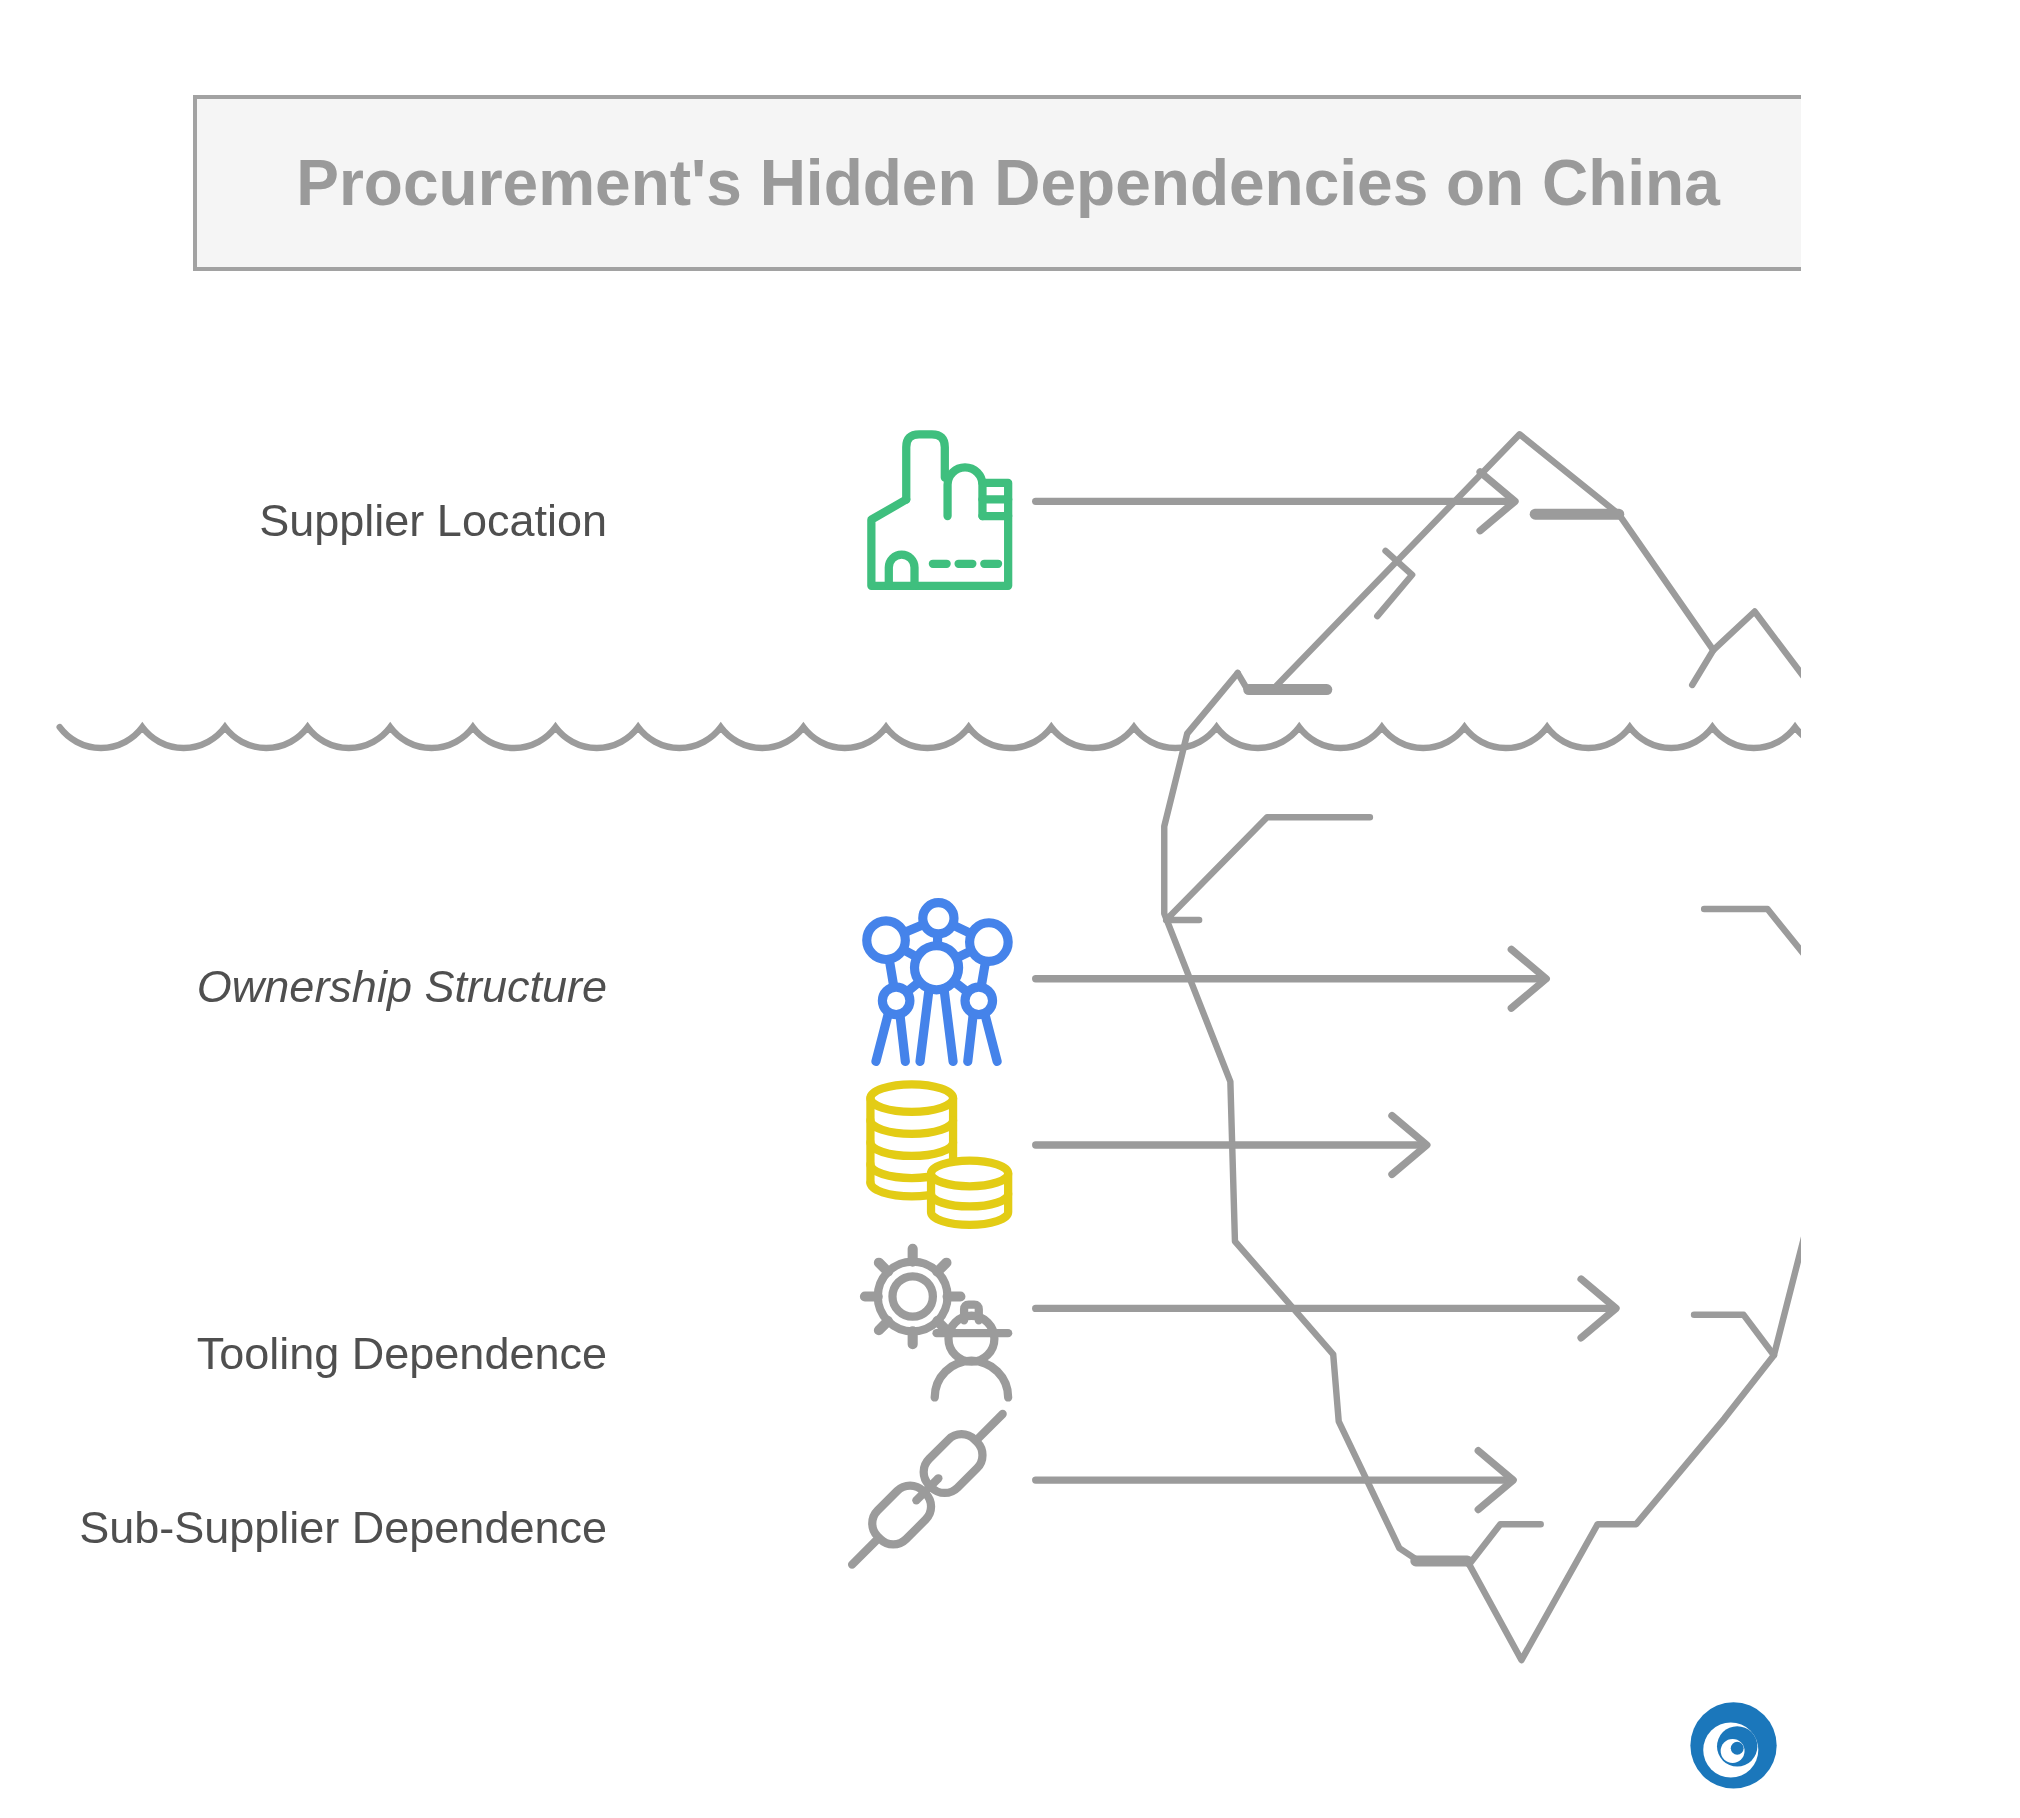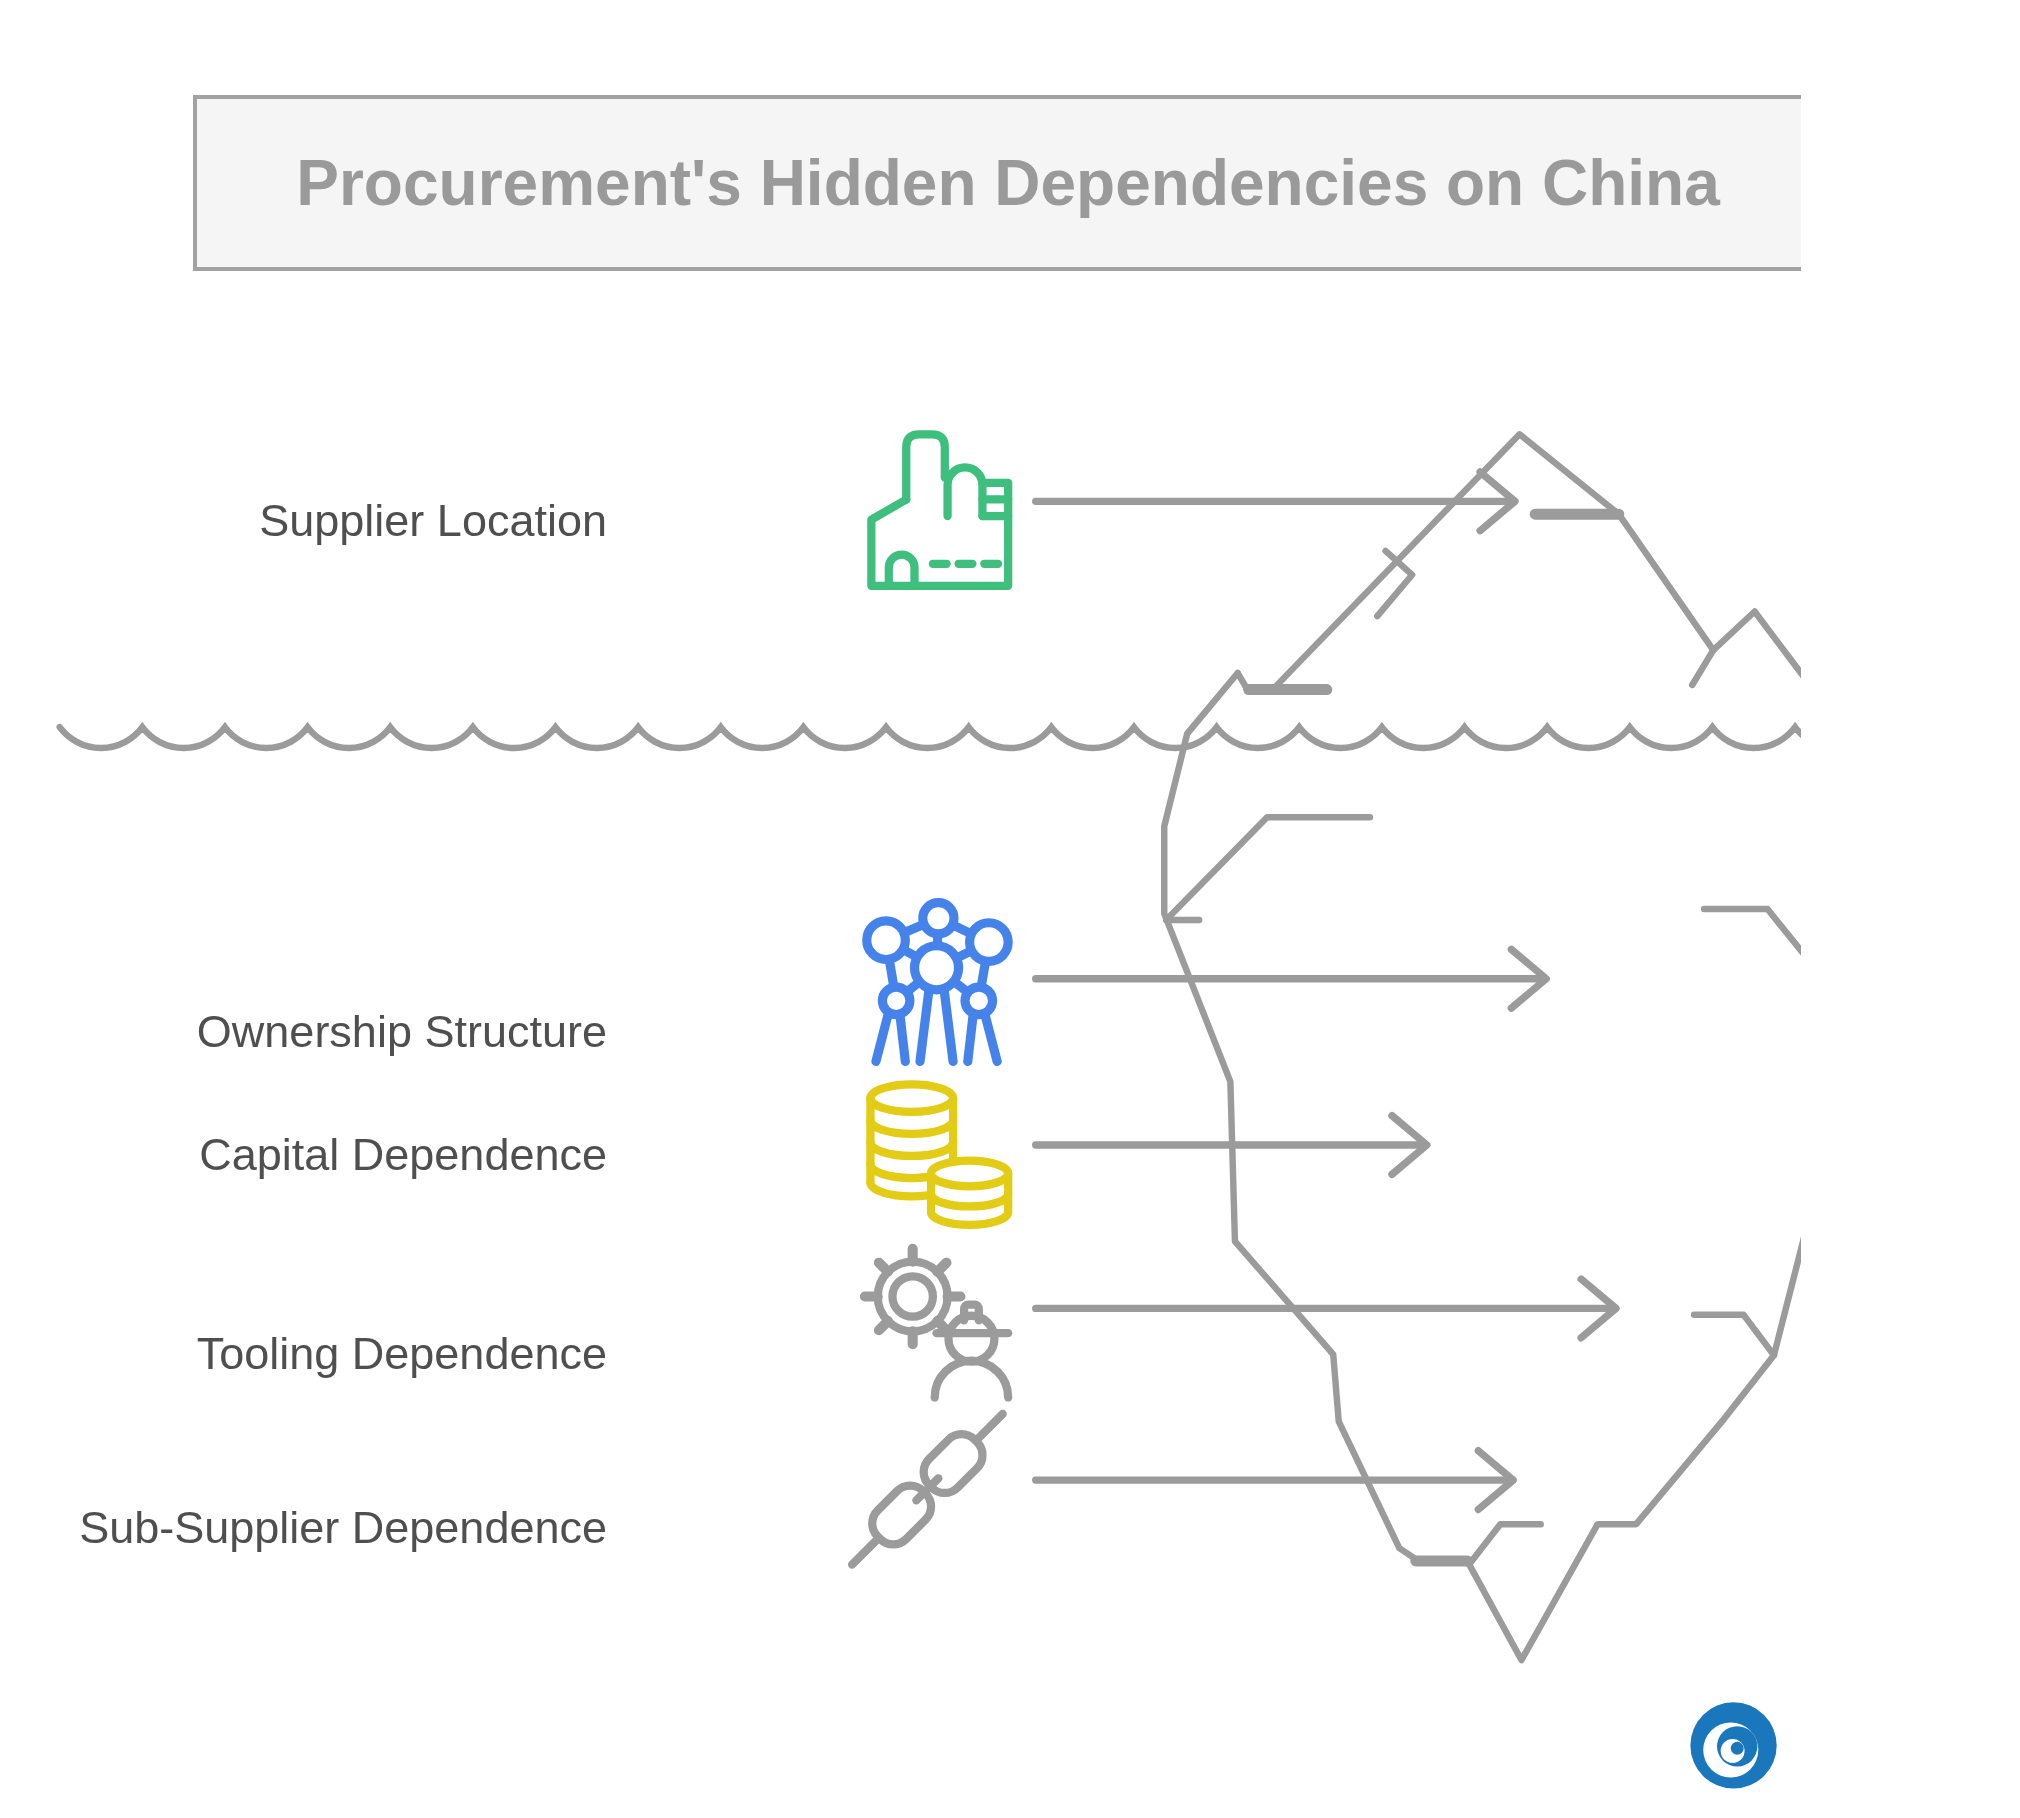--- a/index.html
+++ b/index.html
@@ -18,21 +18,21 @@
   }
   .title-text{
     font-size:64px;font-weight:bold;color:#9a9a9a;letter-spacing:0px;
     white-space:nowrap;
   }
   .row-label{
     position:absolute;right:1194px;height:64px;line-height:64px;
     font-size:45px;color:#4f4f4f;white-space:nowrap;text-align:right;
   }
   .lbl-1{top:489px;}
-  .lbl-2{top:1000px;}
+  .lbl-2{top:955px;font-style:italic;}
   .lbl-3{top:1123px;}
   .lbl-4{top:1322px;}
   .lbl-5{top:1465px;margin-top:31px;}
   .logo{
     position:absolute;left:1688px;top:1699px;height:96px;
     display:flex;align-items:center;
   }
   .logo-text{
     font-size:103px;font-weight:bold;color:#161616;letter-spacing:-2.8px;
     line-height:96px;margin-left:24px;
@@ -162,21 +162,20 @@
       <circle cx="4" cy="3" r="7" fill="#1b77bb"></circle>
     </g>
   </svg>
 
   <div class="title-box">
     <div class="title-text">Procurement's Hidden Dependencies on China</div>
   </div>
 
   <div class="row-label lbl-1">Supplier Location</div>
   <div class="row-label lbl-2">Ownership Structure</div>
-  <div class="row-label lbl-3">Capital Dependence</div>
   <div class="row-label lbl-4">Tooling Dependence</div>
   <div class="row-label lbl-5">Sub-Supplier Dependence</div>
 
   <div class="logo">
 
     <div style="width:92px;height:92px;"></div>
     <div class="logo-text">GEP</div>
     <div class="logo-reg">®</div>
   </div>
 

